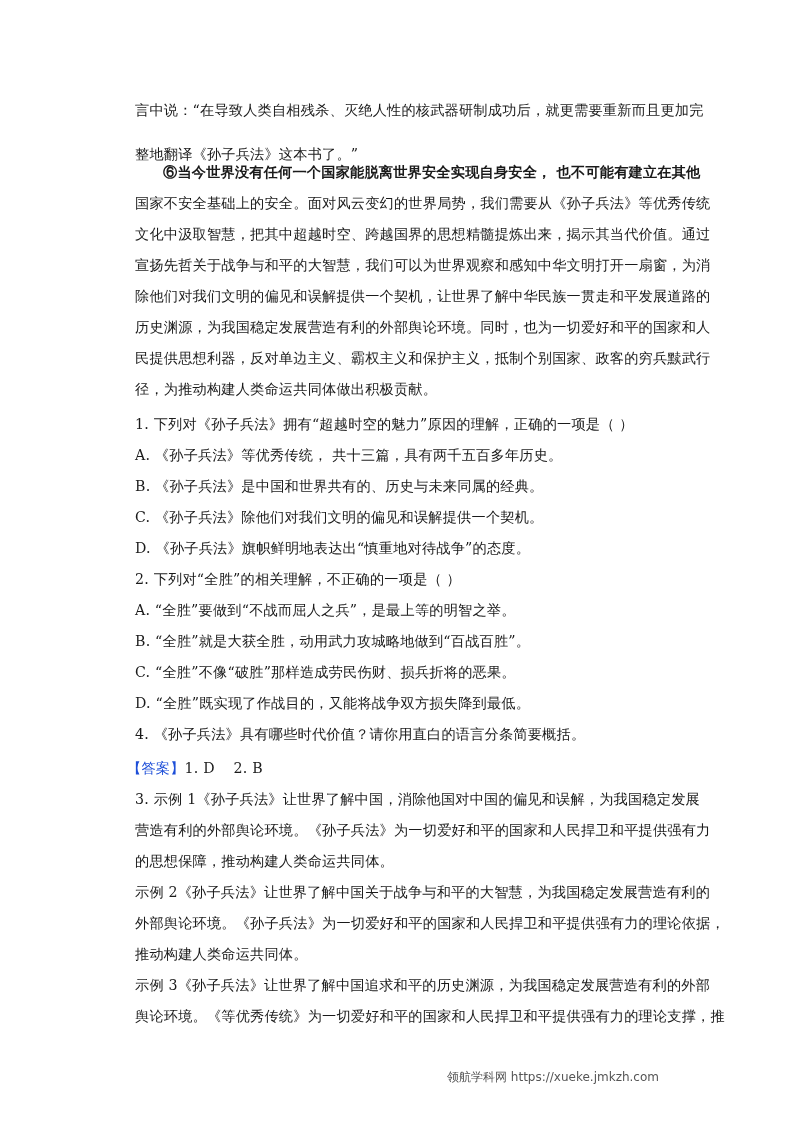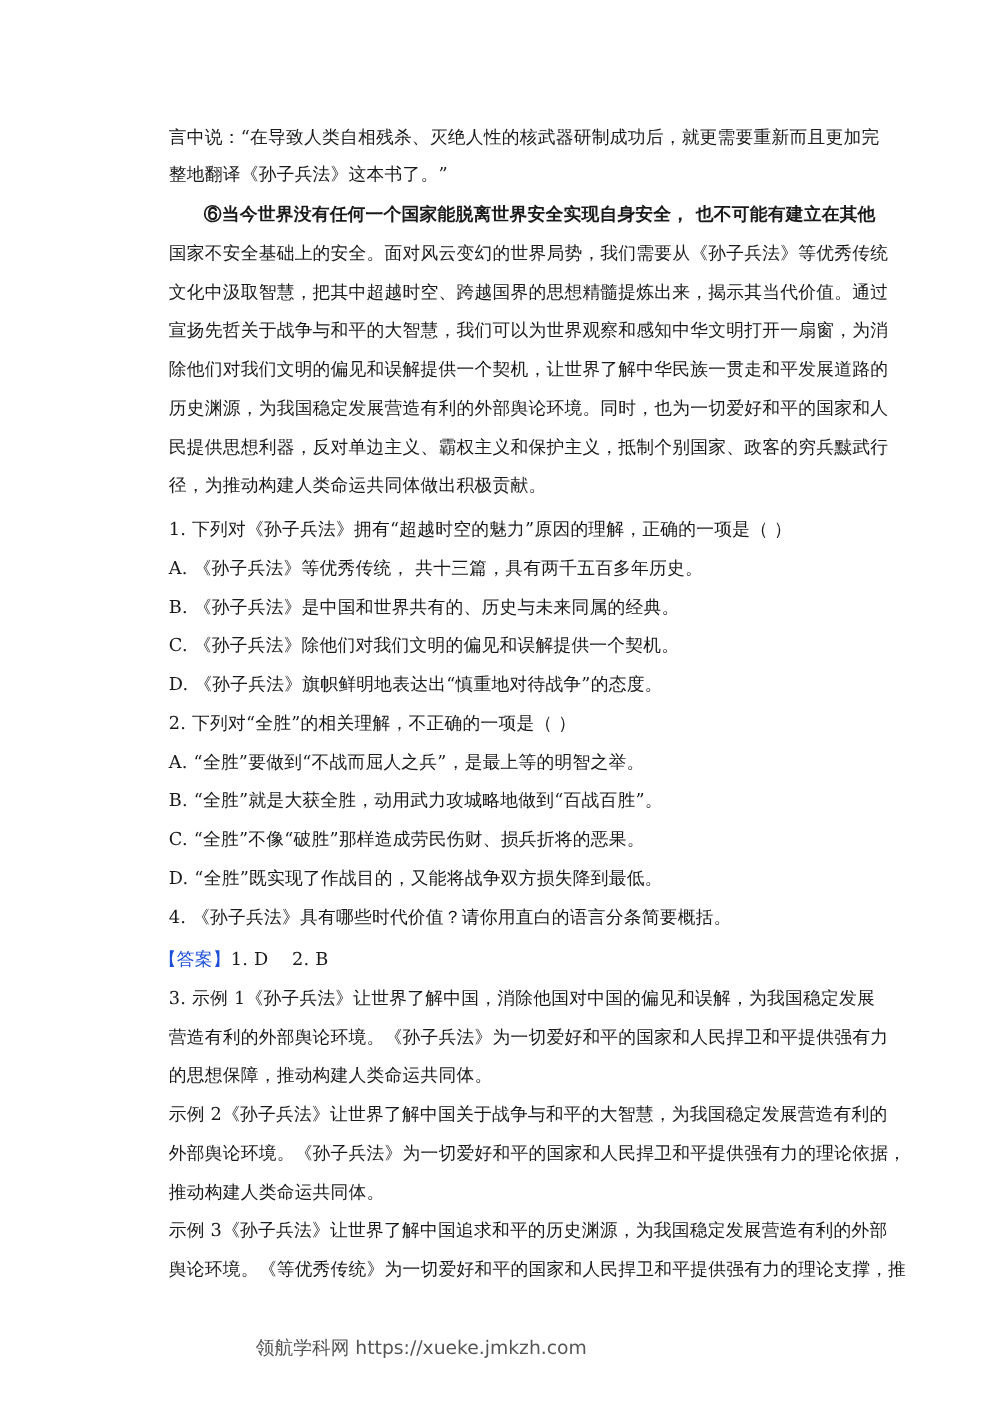--- a/index.html
+++ b/index.html
@@ -3,32 +3,32 @@
 <meta charset="utf-8">
 <style>
   html, body { margin: 0; padding: 0; background: #ffffff; }
   body { width: 793px; height: 1122px; position: relative; overflow: hidden;
          font-family: "DejaVu Serif", "Liberation Serif", serif; color: #1a1a1a; }
   .page { position: absolute; left: 0; top: 0; width: 793px; height: 1122px; margin-left: 15px; }
   .line { position: absolute; left: 120px; width: 560px; font-size: 14.2px;
           line-height: 20px; white-space: nowrap; letter-spacing: 0.2px; }
   .answer-line { left: 112px; }
   .answer-label { color: #1d4ed8; }
-  .footer { position: absolute; left: 0; width: 644px; top: 1069px; text-align: center;
-            font-family: "DejaVu Sans", "Liberation Sans", sans-serif; font-size: 15px;
+  .footer { position: absolute; left: 0; width: 644px; top: 1069px; text-align: right;
+            font-family: "DejaVu Sans", "Liberation Sans", sans-serif; font-size: 12px;
             color: #555555; }
 </style>
 </head>
 <body>
 
 <div class="page">
 
   <div>
     <div class="line" style="top:100px">言中说：“在导致人类自相残杀、灭绝人性的核武器研制成功后，就更需要重新而且更加完</div>
-    <div class="line" style="top:130px">整地翻译《孙子兵法》这本书了。”</div>
+    <div class="line" style="top:144px">整地翻译《孙子兵法》这本书了。”</div>
   </div>
 
   <div>
     <div class="line" style="top:162px; left:148px;font-weight:bold;">⑥当今世界没有任何一个国家能脱离世界安全实现自身安全，  也不可能有建立在其他</div>
     <div class="line" style="top:193px">国家不安全基础上的安全。面对风云变幻的世界局势，我们需要从《孙子兵法》等优秀传统</div>
     <div class="line" style="top:224px">文化中汲取智慧，把其中超越时空、跨越国界的思想精髓提炼出来，揭示其当代价值。通过</div>
     <div class="line" style="top:255px">宣扬先哲关于战争与和平的大智慧，我们可以为世界观察和感知中华文明打开一扇窗，为消</div>
     <div class="line" style="top:286px">除他们对我们文明的偏见和误解提供一个契机，让世界了解中华民族一贯走和平发展道路的</div>
     <div class="line" style="top:317px">历史渊源，为我国稳定发展营造有利的外部舆论环境。同时，也为一切爱好和平的国家和人</div>
     <div class="line" style="top:348px">民提供思想利器，反对单边主义、霸权主义和保护主义，抵制个别国家、政客的穷兵黩武行</div>

